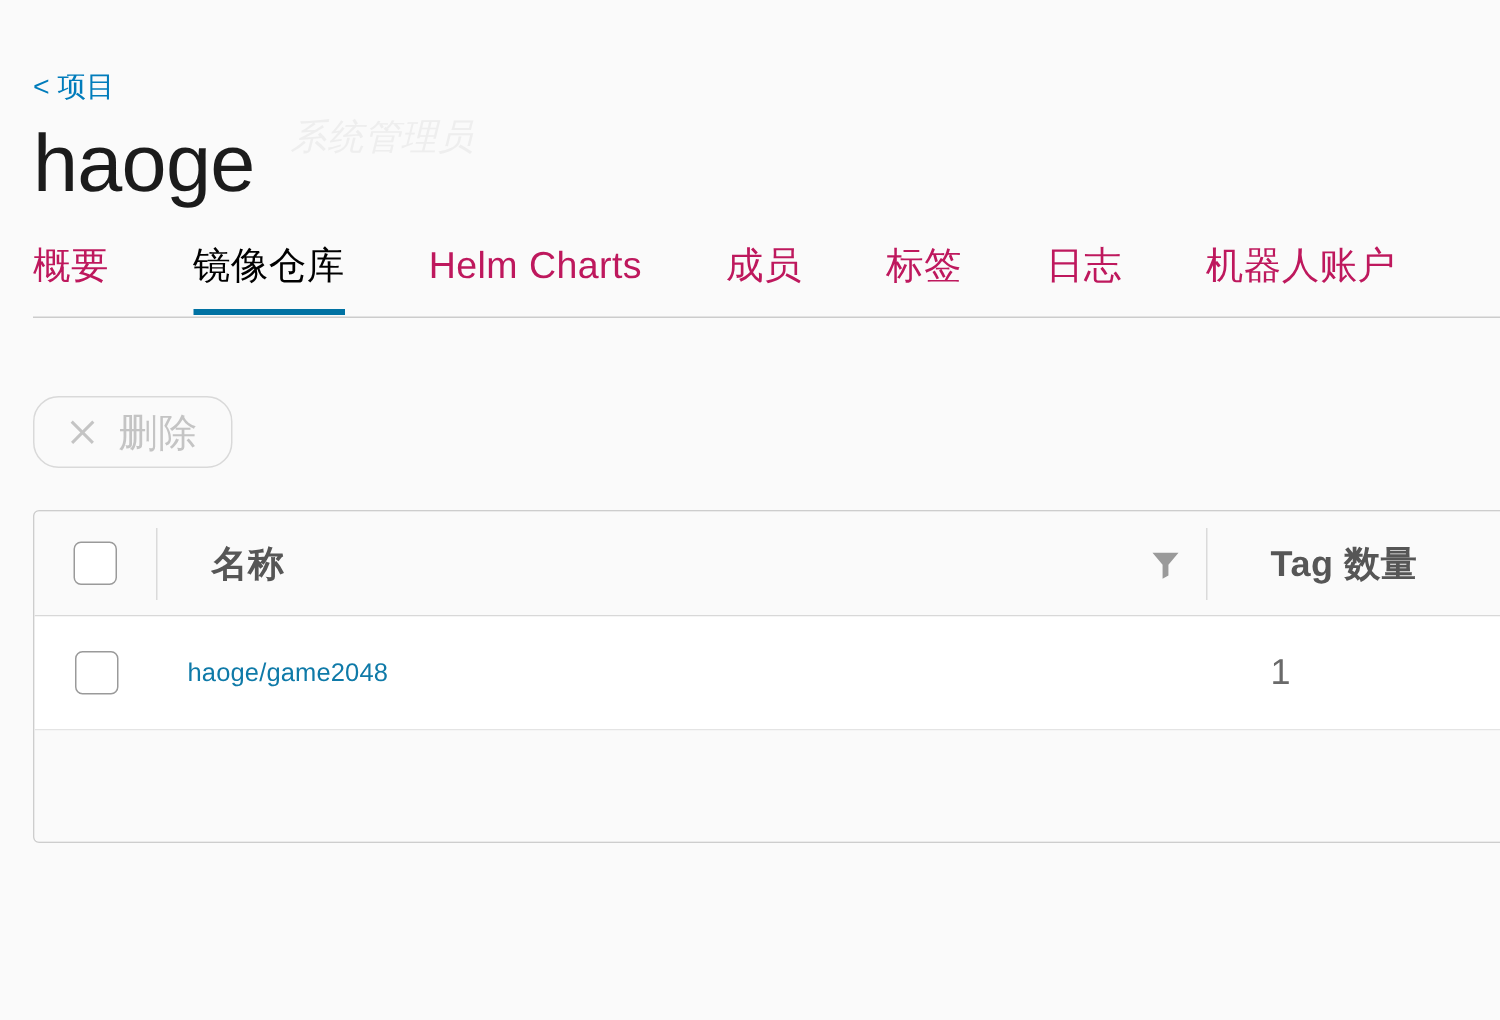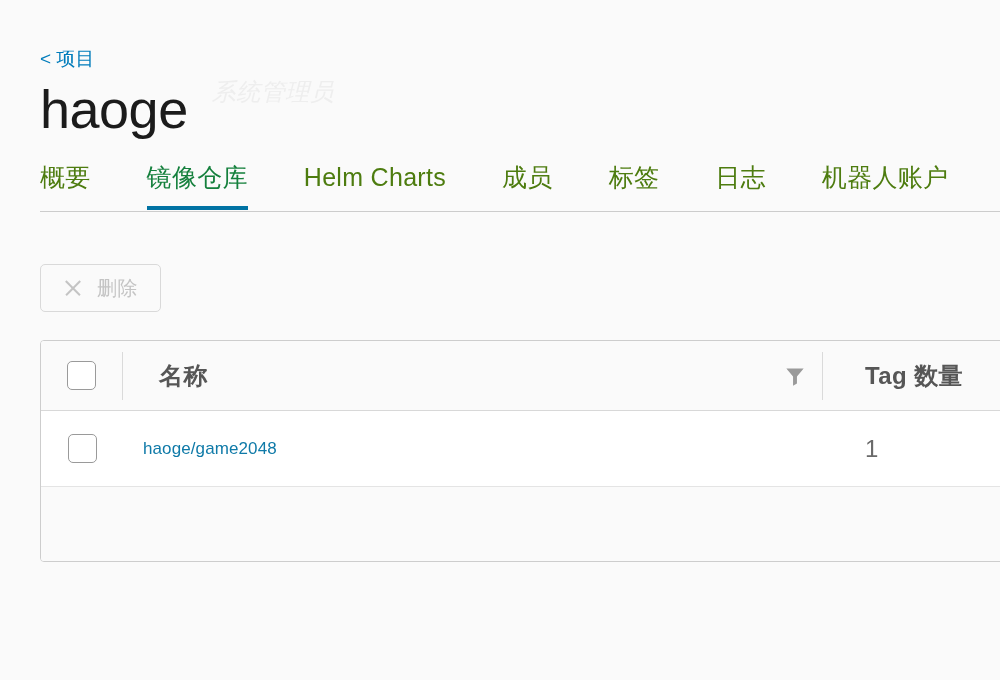--- a/index.html
+++ b/index.html
@@ -14,21 +14,21 @@
     background: #fafafa;
     font-family: "Liberation Sans", "DejaVu Sans", sans-serif;
     color: #565656;
     -webkit-font-smoothing: antialiased;
   }
 
   .page {
     position: relative;
     width: 1000px;
     height: 680px;
-    padding-left: 40px;
+    padding-left: 22px;
     background: #fafafa;
   }
 
   
   .breadcrumb {
     padding-top: 46px;
     font-size: 19px;
     line-height: 26px;
     color: #007CBB;
     letter-spacing: .2px;
@@ -77,29 +77,29 @@
     right: -38px;
     bottom: 0;
     height: 1px;
     background: #cccccc;
   }
   .tab {
     position: relative;
     font-size: 25px;
     line-height: 30px;
     font-weight: 400;
-    color: #4d7c0f;
+    color: #be185d;
     padding: 8px 0 18px 0;
     margin-right: 56px;
     cursor: pointer;
     letter-spacing: .3px;
   }
   .tab:last-child { margin-right: 16px; }
   .tab.active {
-    color: #15803d;
+    color: #000000;
   }
   .tab.active::after {
     content: "";
     position: absolute;
     left: 0;
     right: 0;
     bottom: 0;
     height: 4px;
     background: #0072a3;
     z-index: 2;
@@ -111,25 +111,25 @@
     display: flex;
     align-items: center;
   }
   .btn-delete {
     display: inline-flex;
     align-items: center;
     justify-content: center;
     height: 48px;
     padding: 0 22px;
     border: 1px solid #d9d9d9;
-    border-radius: 5px;
+    border-radius: 17px;
     background: transparent;
     color: #c4c4c4;
     font-family: inherit;
-    font-size: 20px;
+    font-size: 26px;
     letter-spacing: .5px;
     cursor: default;
   }
   .btn-delete .x-ico {
     display: inline-block;
     width: 20px;
     height: 20px;
     margin-right: 14px;
     position: relative;
     flex: none;

